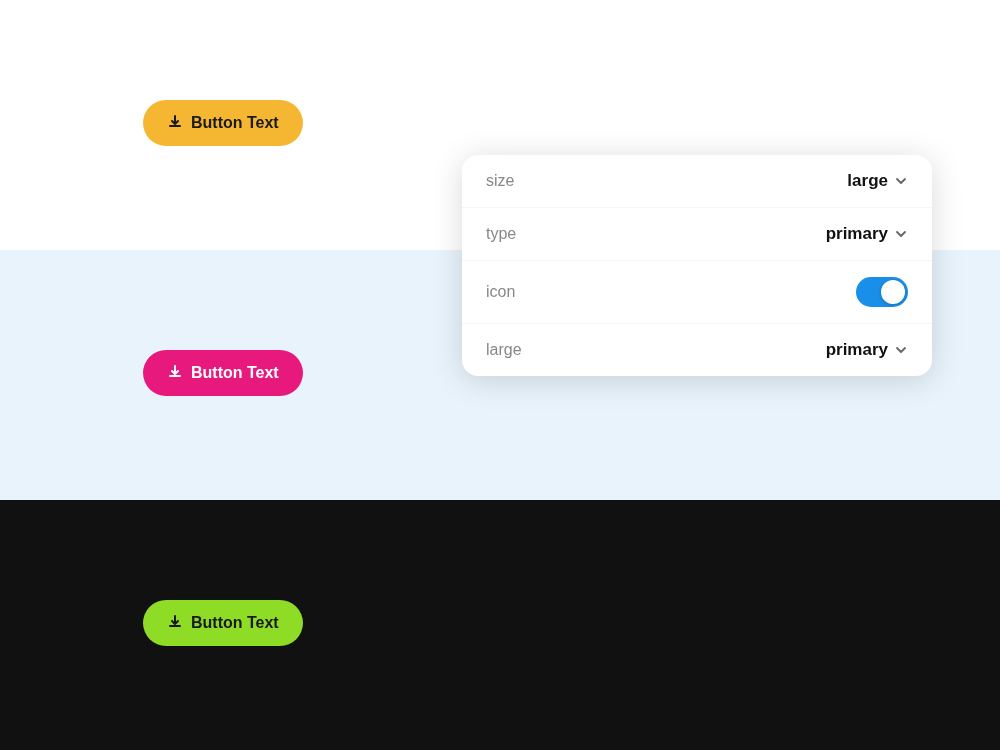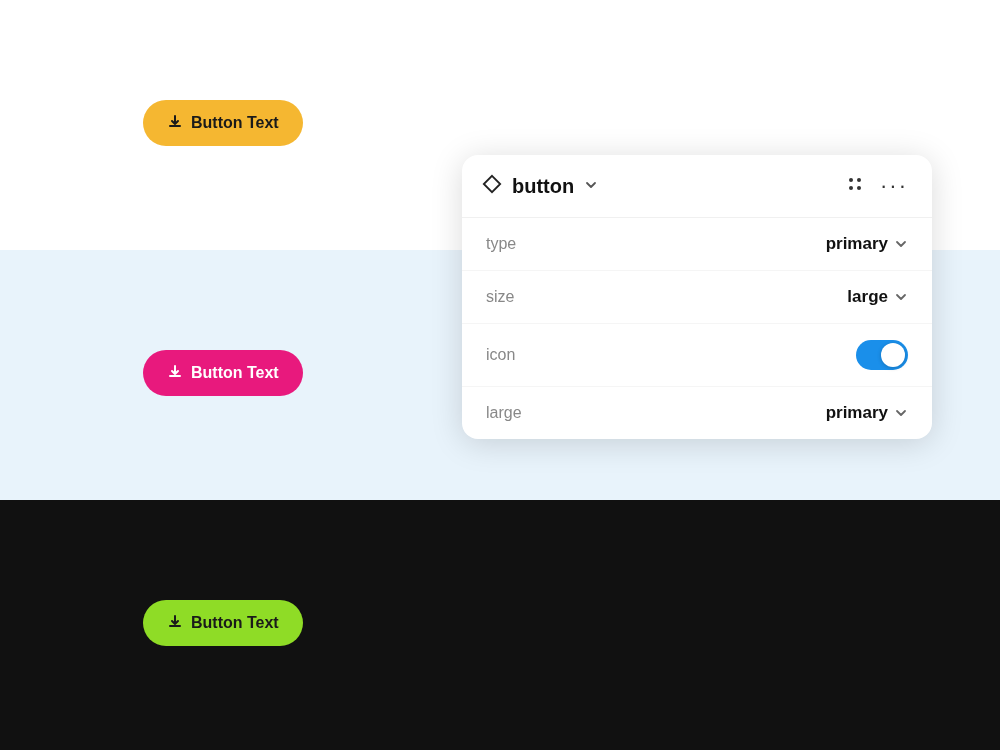--- a/index.html
+++ b/index.html
@@ -246,67 +246,41 @@
   <span class="download-icon">
     <svg viewBox="0 0 16 16" fill="none" xmlns="http://www.w3.org/2000/svg">
       <path d="M8 2v8M5 7l3 3 3-3M3 12h10" stroke="#1a1a1a" stroke-width="2" stroke-linecap="round" stroke-linejoin="round"></path>
     </svg>
   </span>
   <span>Button Text</span>
 </button>
 
 <div class="panel">
 
-  <div class="panel-header">
-    <div class="panel-header-left">
-      <span>
-        <svg class="diamond-icon" viewBox="0 0 22 22" fill="none" xmlns="http://www.w3.org/2000/svg">
-          <path d="M11 2L20 11L11 20L2 11L11 2Z" stroke="#222" stroke-width="2" fill="none"></path>
-        </svg>
-      </span>
-      <span class="panel-title">button</span>
-      <span class="chevron-icon">
-        <svg width="14" height="14" viewBox="0 0 14 14" fill="none" xmlns="http://www.w3.org/2000/svg">
-          <path d="M3 5l4 4 4-4" stroke="#555" stroke-width="1.8" stroke-linecap="round" stroke-linejoin="round"></path>
-        </svg>
-      </span>
-    </div>
-    <div class="panel-header-right">
-      <span>
-        <svg width="22" height="22" viewBox="0 0 22 22" fill="none" xmlns="http://www.w3.org/2000/svg">
-          <circle cx="7" cy="7" r="2" fill="#333"></circle>
-          <circle cx="15" cy="7" r="2" fill="#333"></circle>
-          <circle cx="7" cy="15" r="2" fill="#333"></circle>
-          <circle cx="15" cy="15" r="2" fill="#333"></circle>
-        </svg>
-      </span>
-      <span style="font-size:22px; color:#333; letter-spacing:2px; cursor:pointer;">···</span>
-    </div>
+
+  <div class="panel-row">
+    <span class="row-label">size</span>
+    <span class="row-value">
+      <span>large</span>
+      <svg class="chevron" width="14" height="14" viewBox="0 0 14 14" fill="none" xmlns="http://www.w3.org/2000/svg">
+        <path d="M3 5l4 4 4-4" stroke="#666" stroke-width="1.8" stroke-linecap="round" stroke-linejoin="round"></path>
+      </svg>
+    </span>
   </div>
 
   <div class="panel-row">
     <span class="row-label">type</span>
     <span class="row-value">
       <span>primary</span>
       <svg class="chevron" width="14" height="14" viewBox="0 0 14 14" fill="none" xmlns="http://www.w3.org/2000/svg">
         <path d="M3 5l4 4 4-4" stroke="#666" stroke-width="1.8" stroke-linecap="round" stroke-linejoin="round"></path>
       </svg>
     </span>
   </div>
 
-  <div class="panel-row">
-    <span class="row-label">size</span>
-    <span class="row-value">
-      <span>large</span>
-      <svg class="chevron" width="14" height="14" viewBox="0 0 14 14" fill="none" xmlns="http://www.w3.org/2000/svg">
-        <path d="M3 5l4 4 4-4" stroke="#666" stroke-width="1.8" stroke-linecap="round" stroke-linejoin="round"></path>
-      </svg>
-    </span>
-  </div>
-
 
   <div class="panel-row">
     <span class="row-label">icon</span>
     <div class="toggle-switch">
       <div class="toggle-knob"></div>
     </div>
   </div>
 
   <div class="panel-row">
     <span class="row-label">large</span>

